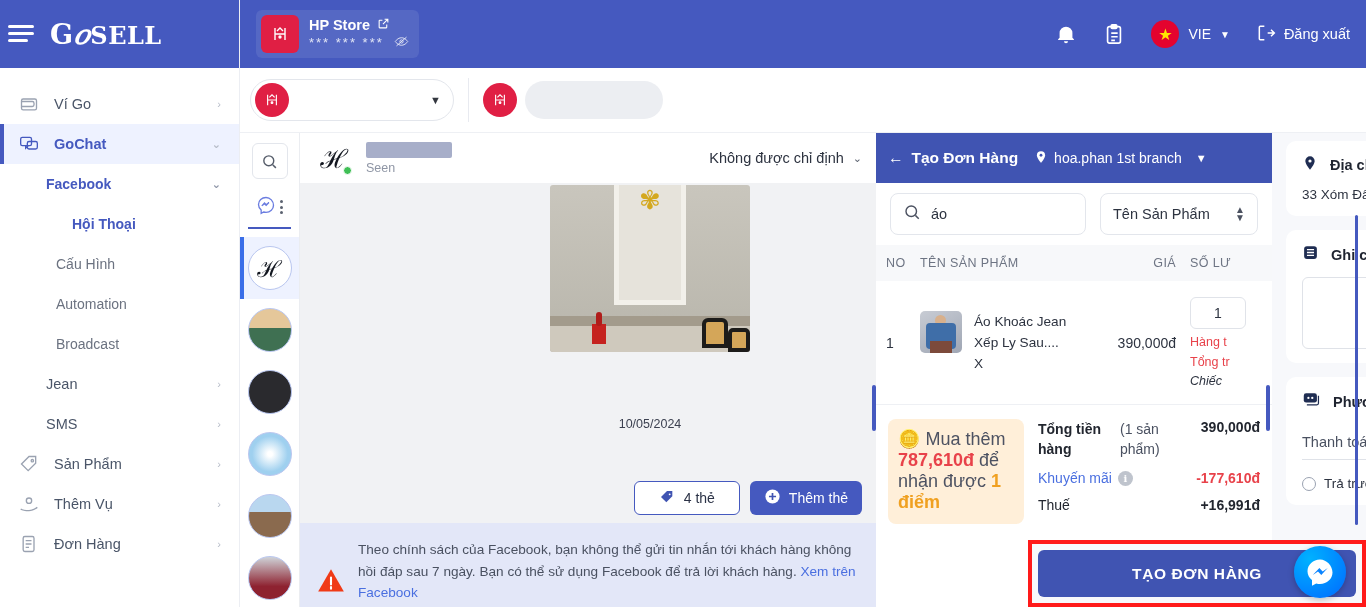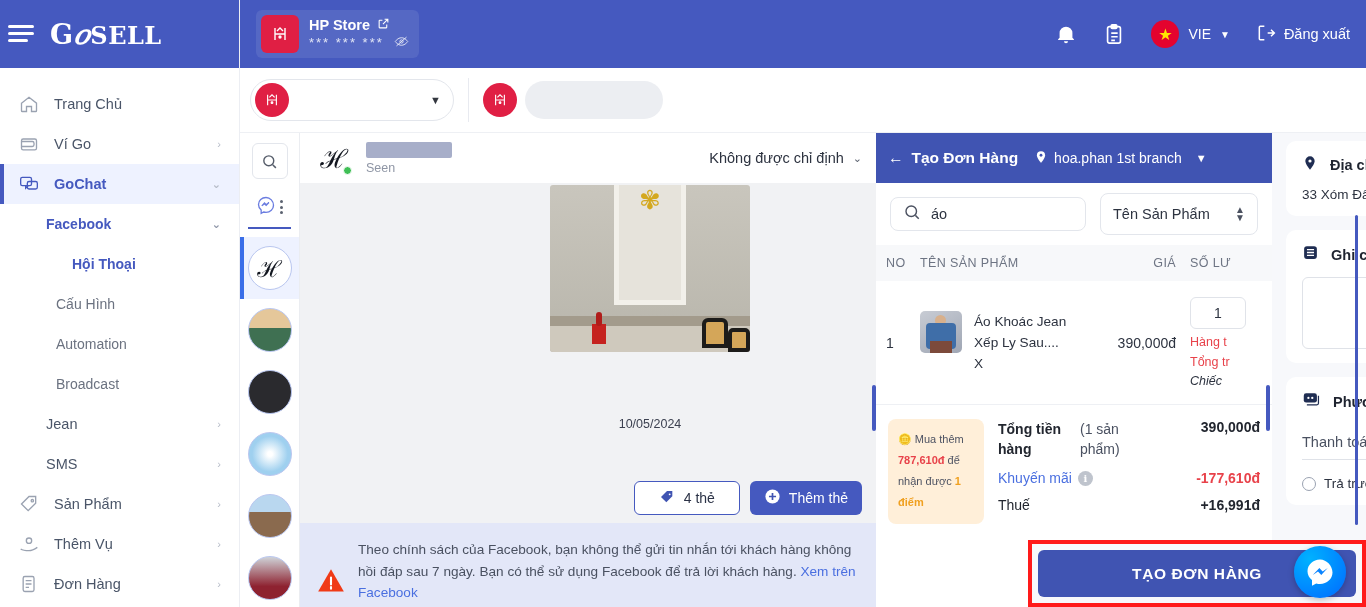--- a/index.html
+++ b/index.html
@@ -196,21 +196,21 @@
   .order { position: absolute; left: 636px; top: 0; width: 396px; height: 474px; background: #fff; overflow: hidden; }
   .order-head {
     height: 50px; background: #4054b2; display: flex; align-items: center; gap: 16px; padding: 0 12px;
   }
   .oh-back { color: #fff; font-size: 15.5px; font-weight: 700; display: flex; align-items: center; gap: 8px; cursor: pointer; }
   .oh-branch { color: #fff; font-size: 14px; display: flex; align-items: center; gap: 6px; cursor: pointer; }
   .oh-branch .caret { margin-left: 8px; font-size: 11px; }
 
   .srch-row { height: 62px; display: flex; align-items: center; gap: 14px; padding: 0 14px; }
   .srch {
-    flex: 1; height: 34px; border: 1px solid #e3e6ec; border-radius: 8px;
+    flex: 1; height: 42px; border: 1px solid #e3e6ec; border-radius: 8px;
     display: flex; align-items: center; gap: 10px; padding: 15px 12px;
   }
   .srch .val { font-size: 14.5px; color: #2d3340; }
   .sel-box {
     width: 158px; height: 42px; border: 1px solid #e3e6ec; border-radius: 8px;
     display: flex; align-items: center; padding: 0 12px; font-size: 14.5px; color: #2d3340; cursor: pointer;
   }
   .sel-box .updown { margin-left: auto; font-size: 10px; line-height: 8px; color: #4b5160; text-align: center; }
 
   .tbl-head {
@@ -233,22 +233,22 @@
   .pname { font-size: 13.6px; color: #2d3340; line-height: 21px; }
   .tbl-row .c-pr { width: 92px; text-align: right; font-size: 14px; color: #2d3340; }
   .tbl-row .c-qt { width: 86px; padding-left: 14px; }
   .qty-in { width: 56px; height: 32px; border: 1px solid #e0e3e9; border-radius: 6px;
             display: flex; align-items: center; justify-content: center; font-size: 14px; color: #2d3340; }
   .stk { font-size: 12.5px; color: #e8424a; margin-top: 6px; white-space: nowrap; }
   .unit { font-size: 12.5px; color: #2d3340; font-style: italic; margin-top: 5px; }
 
   .summary { display: flex; gap: 14px; padding: 14px 12px 0 12px; }
   .promo-box {
-    width: 96px; background: #ffefd9; border-radius: 8px; padding: 10px 10px;
-    font-size: 11px; color: #4d5262; line-height: 21px;
+    width: 136px; background: #ffefd9; border-radius: 8px; padding: 10px 10px;
+    font-size: 18px; color: #4d5262; line-height: 21px;
   }
   .promo-box .amt { color: #e8424a; font-weight: 700; }
   .promo-box .pt { color: #f0a020; font-weight: 700; }
   .sum-lines { flex: 1; }
   .sl { display: flex; align-items: flex-start; font-size: 14px; margin-bottom: 11px; }
   .sl .k { font-weight: 700; color: #22262f; width: 82px; line-height: 20px; }
   .sl .k2 { color: #4a6fe0; flex: 1; display: flex; align-items: center; gap: 6px; }
   .sl .k3 { color: #22262f; flex: 1; }
   .sl .mid { color: #4a5161; width: 70px; line-height: 20px; }
   .sl .v { margin-left: auto; font-weight: 700; color: #22262f; }
@@ -302,29 +302,20 @@
     <div class="sb-head">
       <div class="burger">
           <i></i>
           <i></i>
           <i></i>
         </div>
       <div class="logo">G<span style="font-style:italic">𝑜</span><span class="s">SELL</span></div>
     </div>
     <div class="sb-list">
 
-      <div class="sb-item">
-        <span class="ic">
-          <svg width="20" height="20" viewBox="0 0 24 24" fill="none" stroke="currentColor" stroke-width="1.6">
-              <path d="M3 11l9-7 9 7v9a1 1 0 01-1 1h-5v-6H9v6H4a1 1 0 01-1-1z"></path>
-            </svg>
-        </span>
-        <span class="lbl">Trang Chủ</span>
-        <span class="chev"></span>
-      </div>
 
       <div class="sb-item">
         <span class="ic">
           <svg width="20" height="20" viewBox="0 0 24 24" fill="none" stroke="currentColor" stroke-width="1.6">
               <rect x="3" y="6" width="18" height="13" rx="2"></rect>
               <path d="M3 9h13a2 2 0 012 2v2a2 2 0 01-2 2H3"></path>
             </svg>
         </span>
         <span class="lbl">Ví Go</span>
         <span class="chev">›</span>

